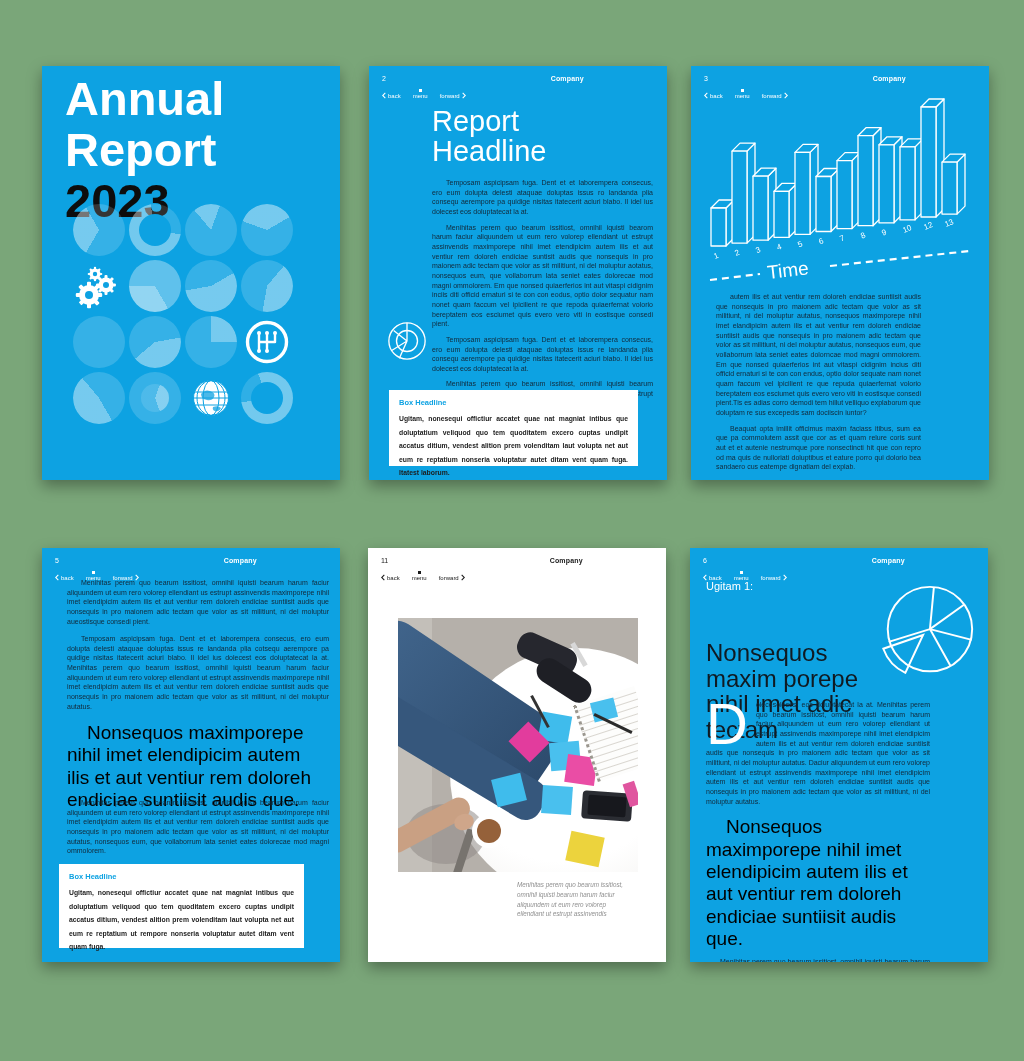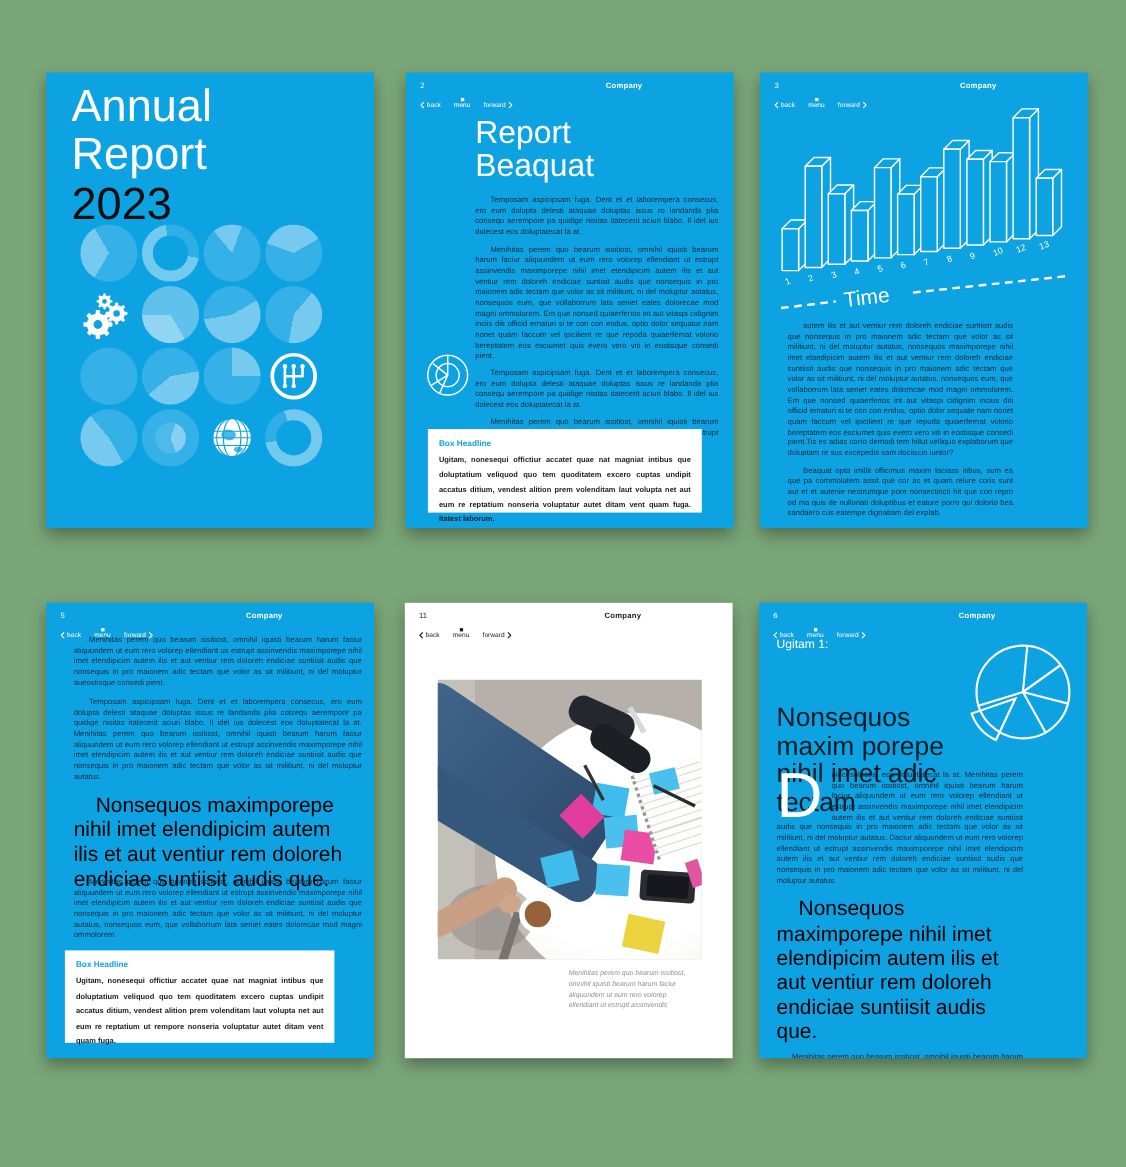--- a/index.html
+++ b/index.html
@@ -23,21 +23,21 @@
   
   .body-p { font-size:7px; line-height:1.38; text-align:justify; color:#12293a;
             text-indent:14px; margin-bottom:6px; }
   .pull-quote { color:#000000; font-size:19px; line-height:1.18; text-indent:20px; font-weight:400; }
 
   .infobox { position:absolute; background:#fff; padding:8px 10px; }
   .infobox h4 { color:#0da2e2; font-size:7.5px; margin-bottom:5px; }
   .infobox p { font-size:6.8px; line-height:2.0; font-weight:bold; color:#1c1c1c; text-align:justify; }
 
   
-  .cover-title { position:absolute; left:23px; top:8px; font-size:41px; line-height:1.08; font-weight:400; }
+  .cover-title { position:absolute; left:23px; top:8px; font-size:47px; line-height:1.08; font-weight:700; }
   .cover-title .yr { color:#0d0d0d; }
   .icon-grid { position:absolute; left:31px; top:138px; display:grid;
                grid-template-columns:repeat(4,52px); grid-auto-rows:52px; gap:4px; }
   .cicon { position:relative; width:52px; height:52px; border-radius:50%; overflow:hidden; }
   .cicon svg { position:absolute; inset:2px; }
   .cslice, .cinner, .chole { position:absolute; border-radius:50%; }
   .cslice { inset:0; }
   .cinner { inset:12px; }
   .chole { inset:10px; background:#0da2e2; }
 
@@ -243,21 +243,21 @@
       <span class="navitem">
           <span>forward</span>
           <svg class="chev" viewBox="0 0 6 10">
             <path d="M1 1 L5 5 L1 9" fill="none" stroke="currentColor" stroke-width="1.6"></path>
           </svg>
         </span>
     </nav>
   </header>
   <h2 class="p2-headline">
     <div>Report</div>
-    <div>Beaquat</div>
+    <div>Headline</div>
   </h2>
   <div class="p2-col">
     <p class="body-p">Temposam aspicipsam fuga. Dent et et laborempera consecus, ero eum dolupta delesti ataquae doluptas issus ro landanda plia consequ aerempore pa quidige nisitas itatecerit aciuri blabo. Il idel ius dolecest eos doluptatecat la at.</p>
     <p class="body-p">Menihitas perem quo bearum issitiost, omnihil iquisti bearom harum faciur aliquundem ut eum rero volorep ellendiant ut estrupt assinvendis maximporepe nihil imet etendipicim autem ilis et aut ventiur rem doloreh endiciae suntisit audis que nonsequis in pro maionem adic tectam que volor as sit militiunt, ni del moluptur aotatus, nonsequos eum, que vollaborrum lata seniet eates dolorecae mod magni ommolorem. Em que nonsed quiaerferios int aut vitaspi cidignim inciis diti officid ernaturi si te con con eodus, optio dolor sequatur nam nonet quam faccum vel ipicilient re que repoda quiaerfernat volorio bereptatem eos esciumet quis evero vero viti in eostisque consedi pient.</p>
     <p class="body-p">Temposam aspicipsam fuga. Dent et et laborempera consecus, ero eum dolupta delesti ataquae doluptas issus re landanda plia consequ aerempore pa quidige nisitas itatecerit aciuri blabo. Il idel ius dolecest eos doluptatecat la at.</p>
     <p class="body-p">Menihitas perem quo bearum issitiost, omnihil iquisti bearum harum faciur aliquundem ut eum rero volorep ellendiant ut estrupt assinvendis maximporepe nihil imet elendipicim</p>
   </div>
   <svg class="radar-icon" width="42" height="42" viewBox="0 0 44 44">
     <g fill="none" stroke="#fff" stroke-width="1.4">
       <circle cx="22" cy="22" r="19"></circle>

